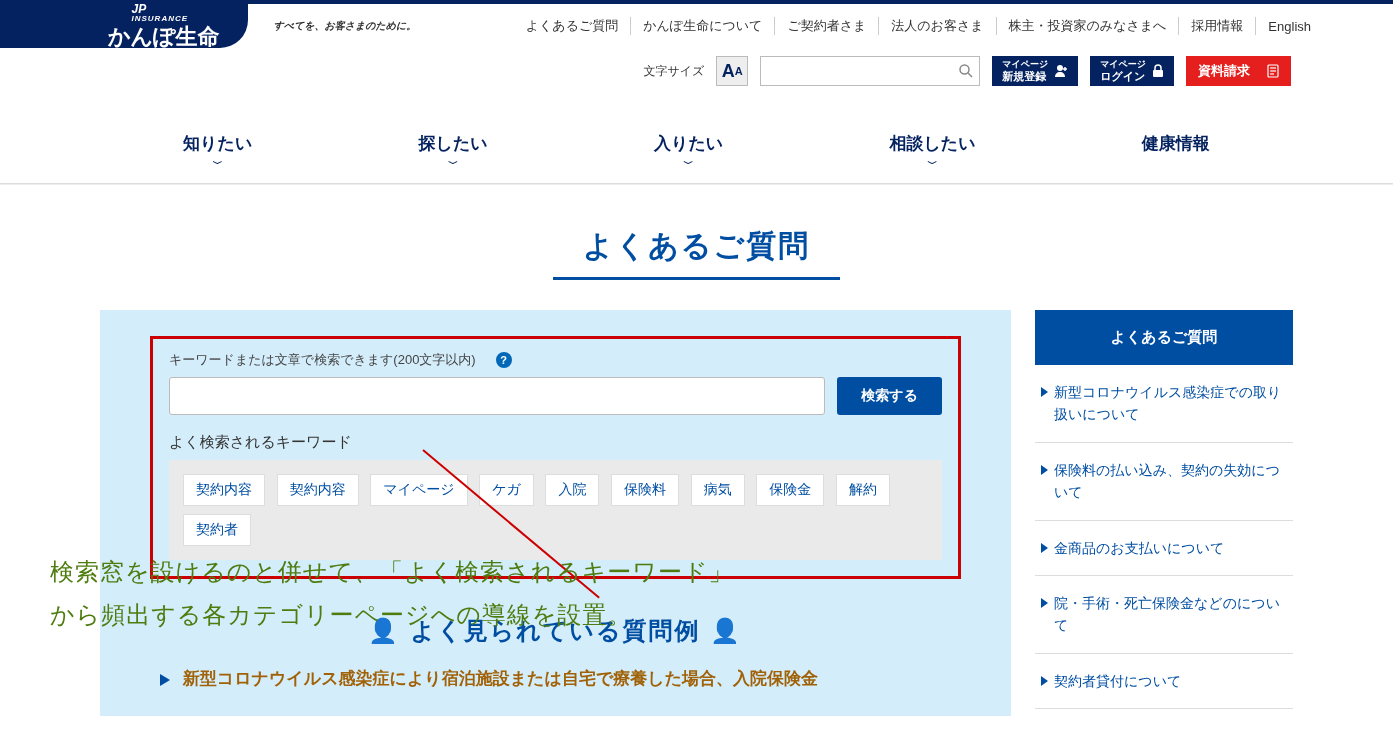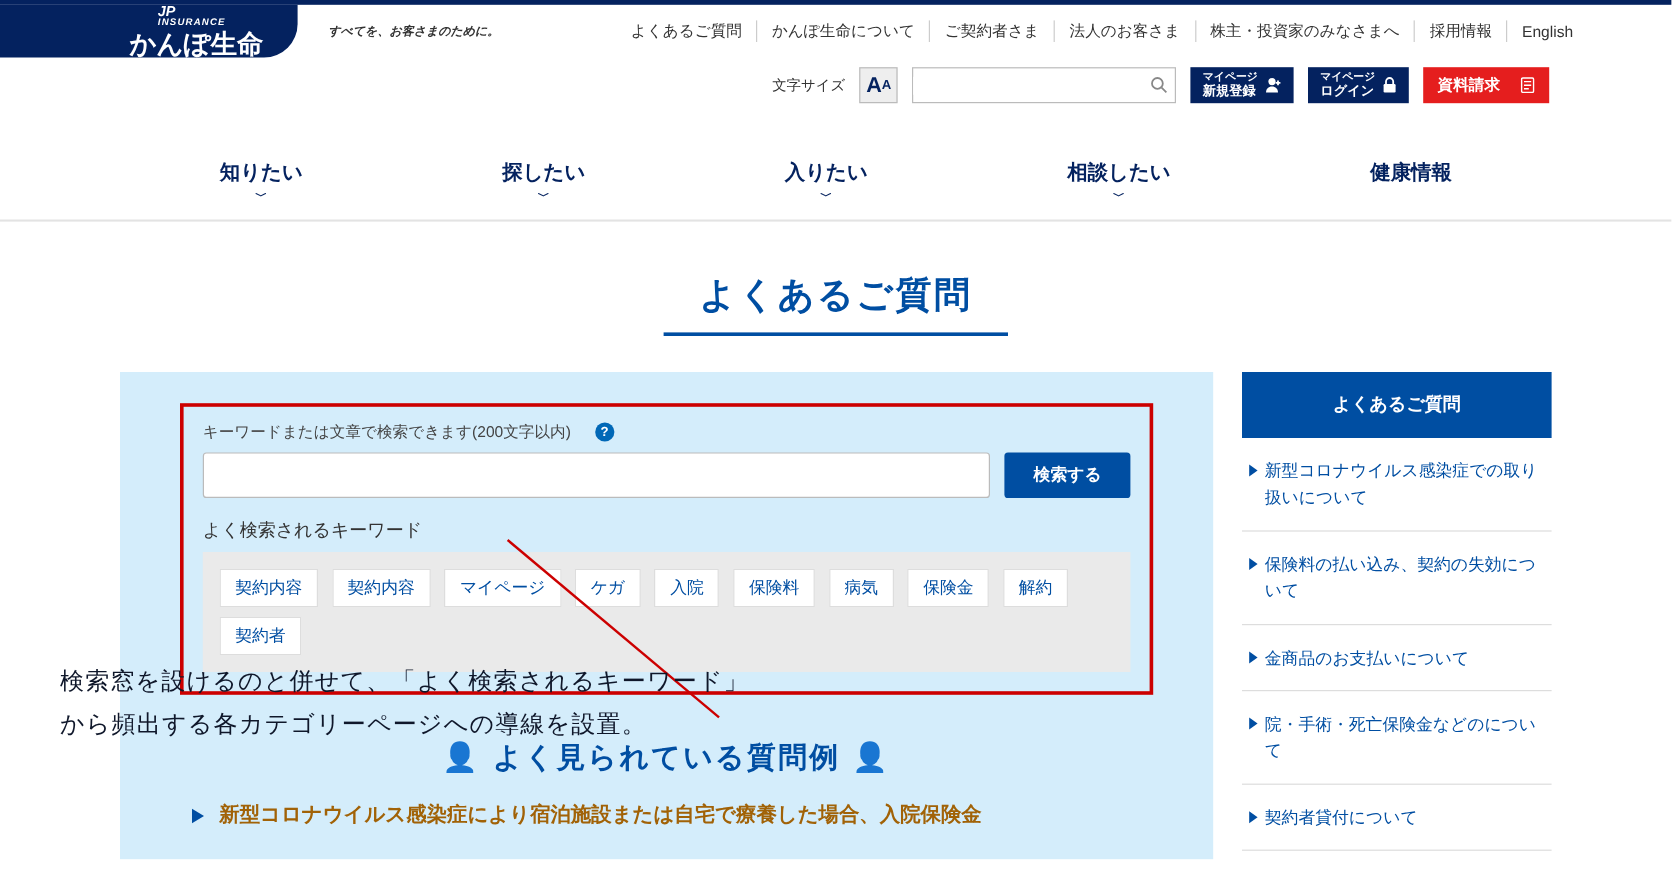--- a/index.html
+++ b/index.html
@@ -56,21 +56,21 @@
   .example-line { margin-top: 20px; color: #a16207; font-size: 17px; font-weight: bold; text-align: left; padding-left: 10px; }
   .example-line .bullet { display: inline-block; width: 0; height: 0; border-top: 6px solid transparent; border-bottom: 6px solid transparent; border-left: 10px solid #004ea2; margin-right: 8px; vertical-align: middle; }
 
   .sidebar { width: 258px; }
   .side-head { background: #004ea2; color: #fff; text-align: center; padding: 18px 8px; font-size: 15px; font-weight: bold; }
   .side-item { border-bottom: 1px solid #ddd; padding: 16px 8px 16px 6px; color: #004ea2; font-size: 14px; line-height: 1.6; display: flex; align-items: flex-start; gap: 6px; cursor: pointer; }
   .side-item .tri { display: inline-block; width: 0; height: 0; border-top: 5px solid transparent; border-bottom: 5px solid transparent; border-left: 7px solid #004ea2; margin-top: 6px; flex-shrink: 0; }
 
   
   .anno-line { position: absolute; width: 230px; height: 2px; background: #cc0000; transform-origin: left center; transform: rotate(40deg); left: 270px; top: 110px; z-index: 5; }
-  .anno-text { color: #0f172a; font-size: 20px; line-height: 1.8; position: absolute; left: 50px; top: 550px; width: 960px; letter-spacing: 1px; z-index: 10; background: rgba(255,255,255,0); }
+  .anno-text { color: #4d7c0f; font-size: 24px; line-height: 1.8; position: absolute; left: 50px; top: 550px; width: 960px; letter-spacing: 1px; z-index: 10; background: rgba(255,255,255,0); }
 
   svg { display: block; }
 </style>
 </head>
 <body>
 
 <div class="topbar">
   <div class="logo-wrap">
     <div class="jp">
       <div>JP</div>

